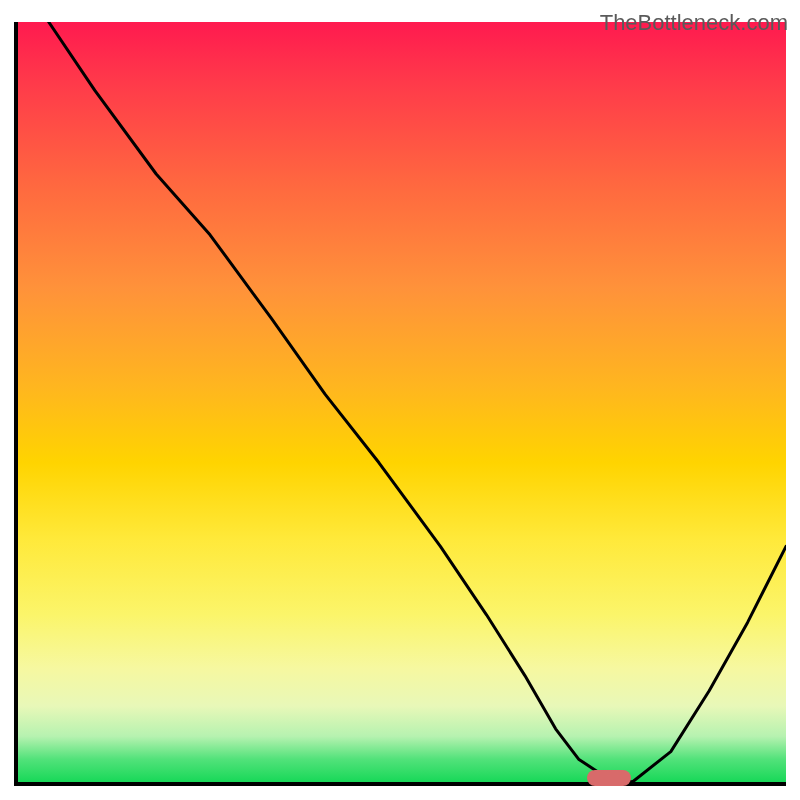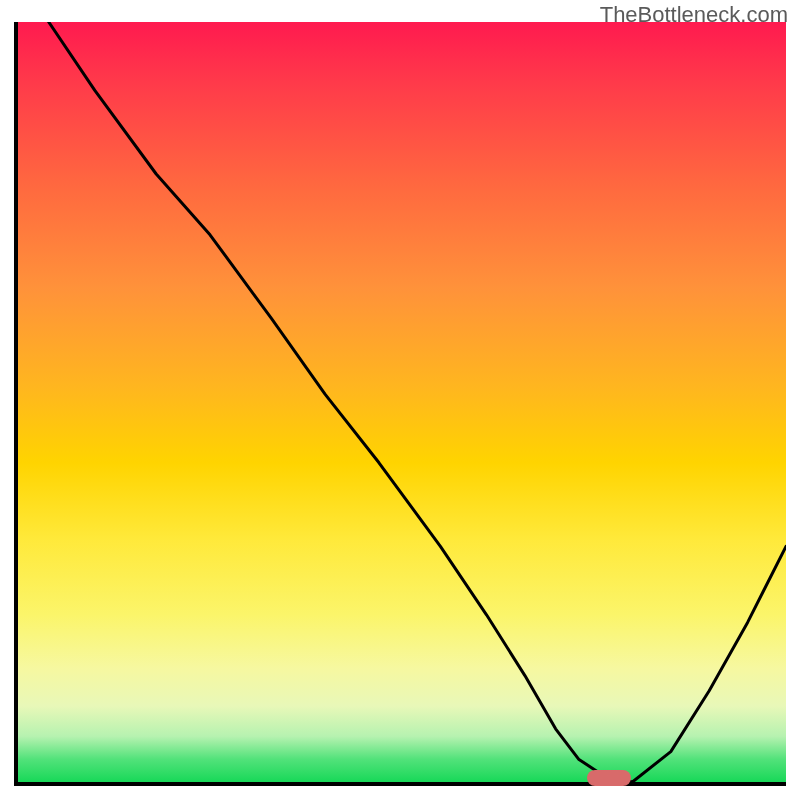--- a/index.html
+++ b/index.html
@@ -6,21 +6,21 @@
     margin: 0;
     padding: 0;
     width: 800px;
     height: 800px;
     background: #ffffff;
     position: relative;
     font-family: Arial, sans-serif;
   }
   .watermark {
     position: absolute;
-    top: 2px;
+    top: 10px;
     right: 12px;
     color: #5a5a5a;
     font-size: 22px;
     font-weight: 500;
     z-index: 10;
     text-align: center;
   }
   .plot-area {
     position: absolute;
     left: 18px;

